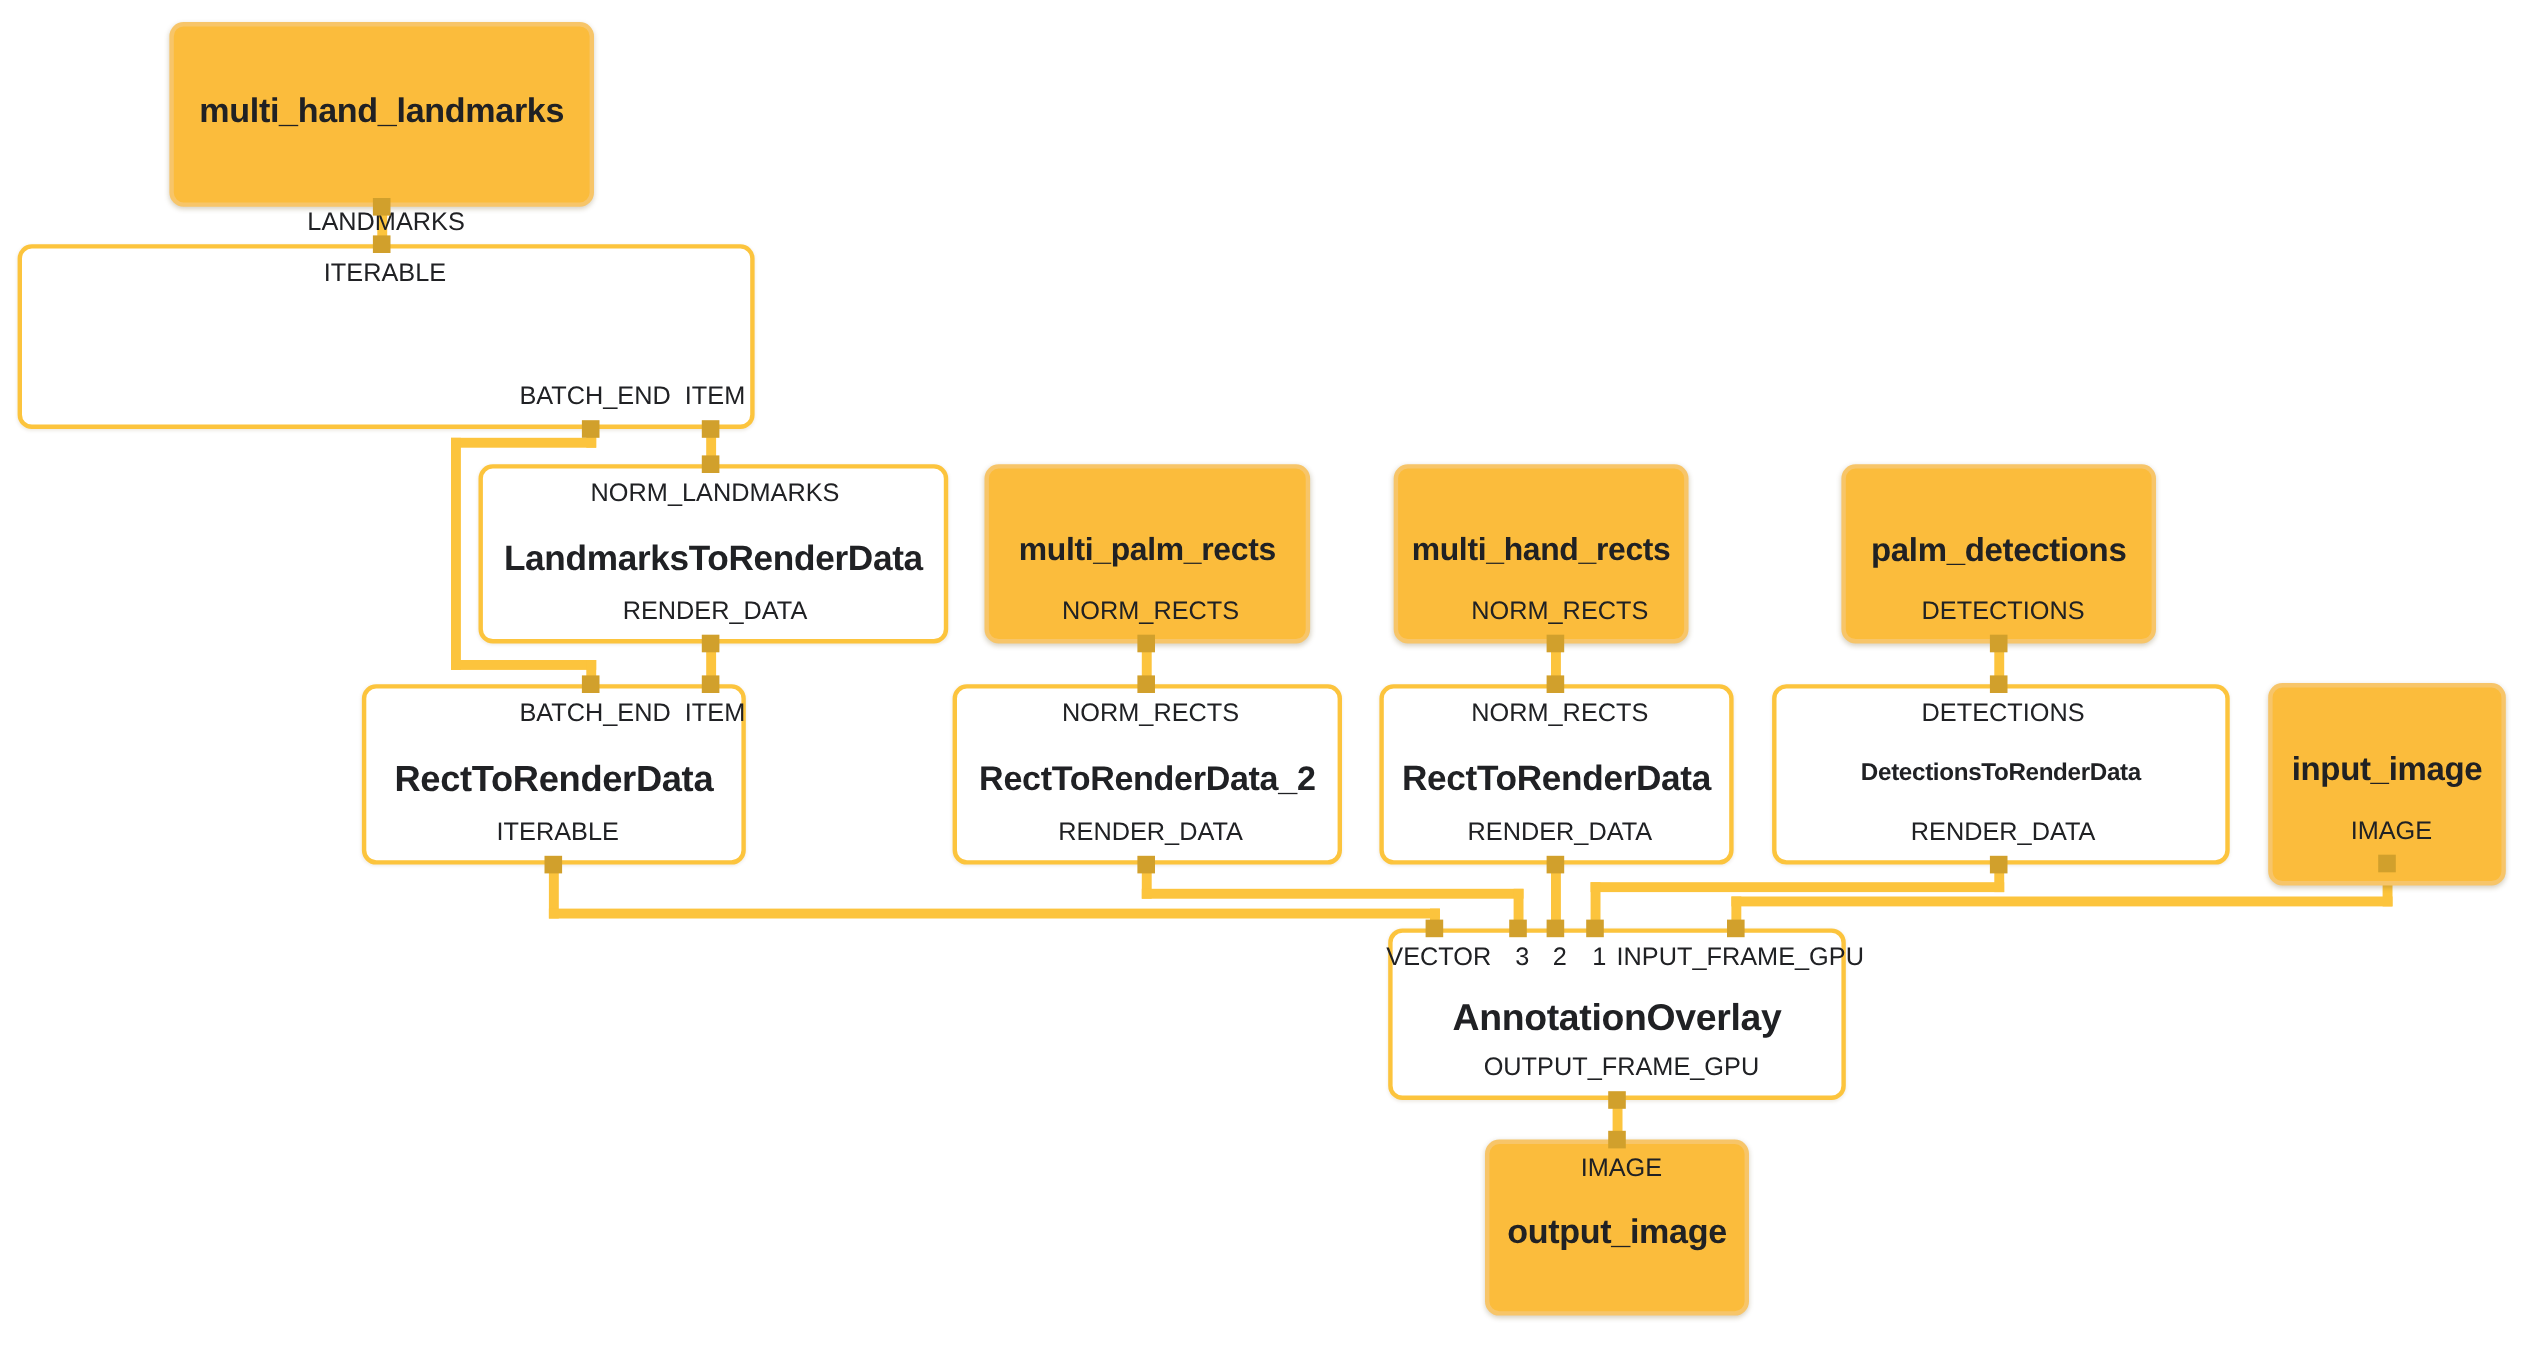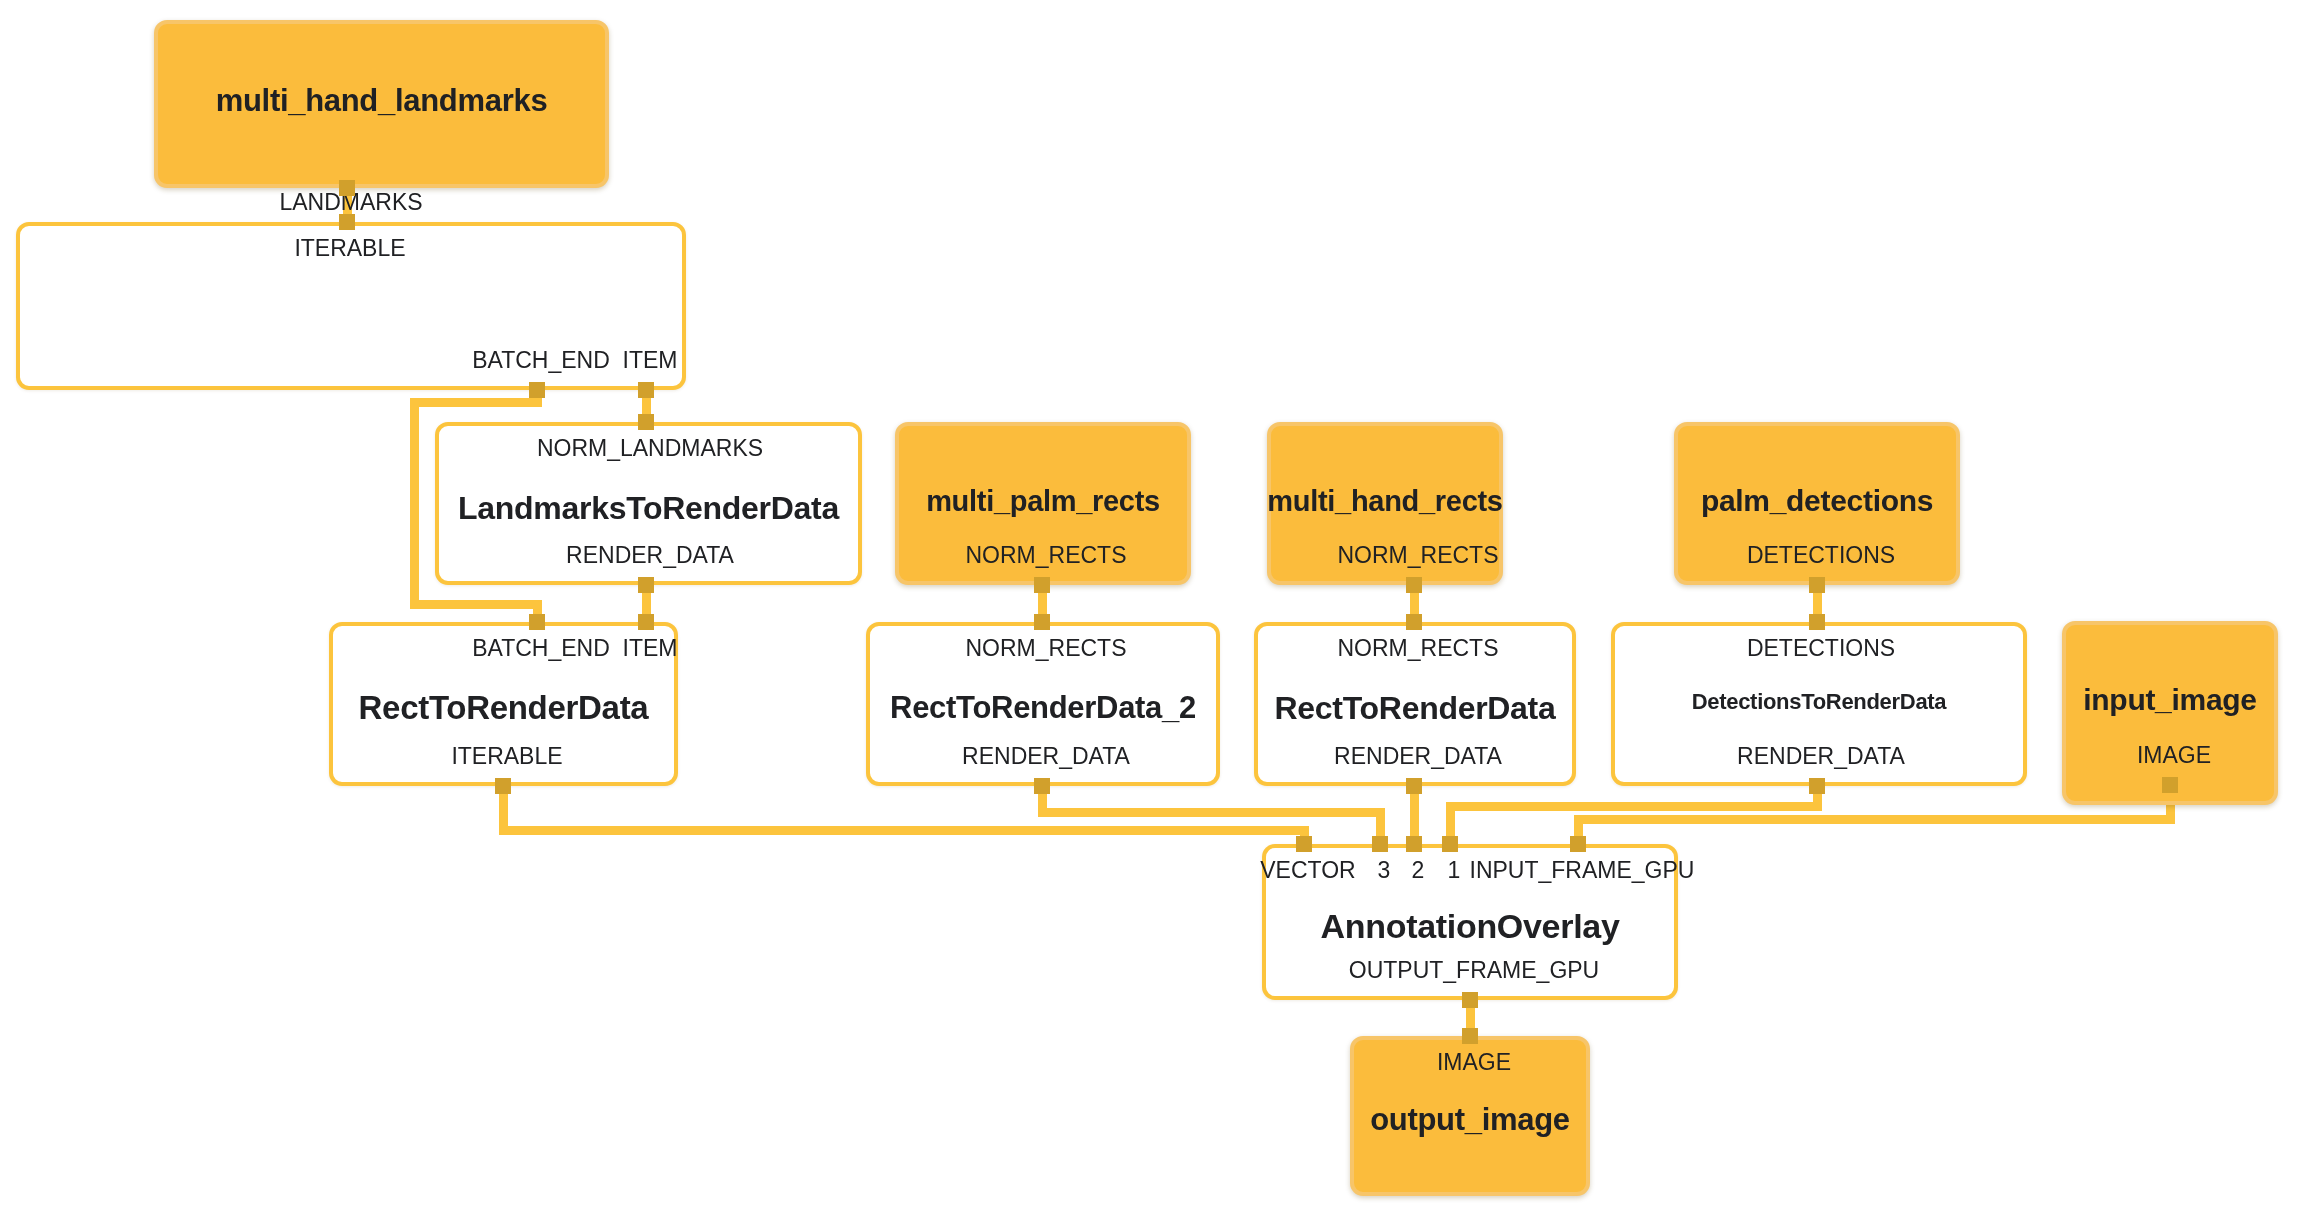--- a/index.html
+++ b/index.html
@@ -76,39 +76,39 @@
       <div class="edge-seg" style="left: 1409.5px; top: 781.5px; width: 9px; height: 67px;"></div>
       <div class="edge-seg" style="left: 1812.5px; top: 781.5px; width: 9px; height: 29px;"></div>
       <div class="edge-seg" style="left: 1445.5px; top: 801.5px; width: 376px; height: 9px;"></div>
       <div class="edge-seg" style="left: 1445.5px; top: 801.5px; width: 9px; height: 47px;"></div>
       <div class="edge-seg" style="left: 2165.5px; top: 780.5px; width: 9px; height: 43px;"></div>
       <div class="edge-seg" style="left: 1573.5px; top: 814.5px; width: 601px; height: 9px;"></div>
       <div class="edge-seg" style="left: 1573.5px; top: 814.5px; width: 9px; height: 34px;"></div>
       <div class="edge-seg" style="left: 1465.5px; top: 995.5px; width: 9px; height: 45px;"></div>
     </div>
   <div id="nodes-layer" class="layer">
-      <div class="node packet" style="left: 154px; top: 20px; width: 455px; height: 168px;">
+      <div class="node packet" style="left: 154px; top: 20px; width: 386px; height: 168px;">
         <div class="node-title" style="top: 77.28px; font-size: 31px;">multi_hand_landmarks</div>
         <div class="port-label" style="left: 193px; top: 134px; margin-top: 44px;">LANDMARKS</div>
       </div>
       <div class="node calculator" style="left: 16px; top: 222px; width: 670px; height: 168px;">
         <div class="port-label" style="left: 330px; top: 22px;">ITERABLE</div>
         <div class="port-label" style="left: 521px; top: 134px;">BATCH_END</div>
         <div class="port-label" style="left: 630px; top: 134px;">ITEM</div>
       </div>
       <div class="node calculator" style="left: 435px; top: 422px; width: 427px; height: 163px;">
         <div class="node-title" style="top: 81.5px; font-size: 32px;">LandmarksToRenderData</div>
         <div class="port-label" style="left: 211px; top: 22px;">NORM_LANDMARKS</div>
         <div class="port-label" style="left: 211px; top: 129px;">RENDER_DATA</div>
       </div>
       <div class="node packet" style="left: 895px; top: 422px; width: 296px; height: 163px;">
         <div class="node-title" style="top: 74.98px; font-size: 29px;">multi_palm_rects</div>
         <div class="port-label" style="left: 147px; top: 129px;">NORM_RECTS</div>
       </div>
-      <div class="node packet" style="left: 1267px; top: 422px; width: 236px; height: 163px; padding-left: 40px;">
+      <div class="node packet" style="left: 1267px; top: 422px; width: 268px; height: 163px; padding-left: 40px;">
         <div class="node-title" style="top: 74.98px; font-size: 29px;">multi_hand_rects</div>
         <div class="port-label" style="left: 147px; top: 129px;">NORM_RECTS</div>
       </div>
       <div class="node packet" style="left: 1674px; top: 422px; width: 286px; height: 163px;">
         <div class="node-title" style="top: 74.98px; font-size: 30px;">palm_detections</div>
         <div class="port-label" style="left: 143px; top: 129px;">DETECTIONS</div>
       </div>
       <div class="node calculator" style="left: 329px; top: 622px; width: 349px; height: 164px;">
         <div class="node-title" style="top: 82px; font-size: 33px;">RectToRenderData</div>
         <div class="port-label" style="left: 208px; top: 22px;">BATCH_END</div>

